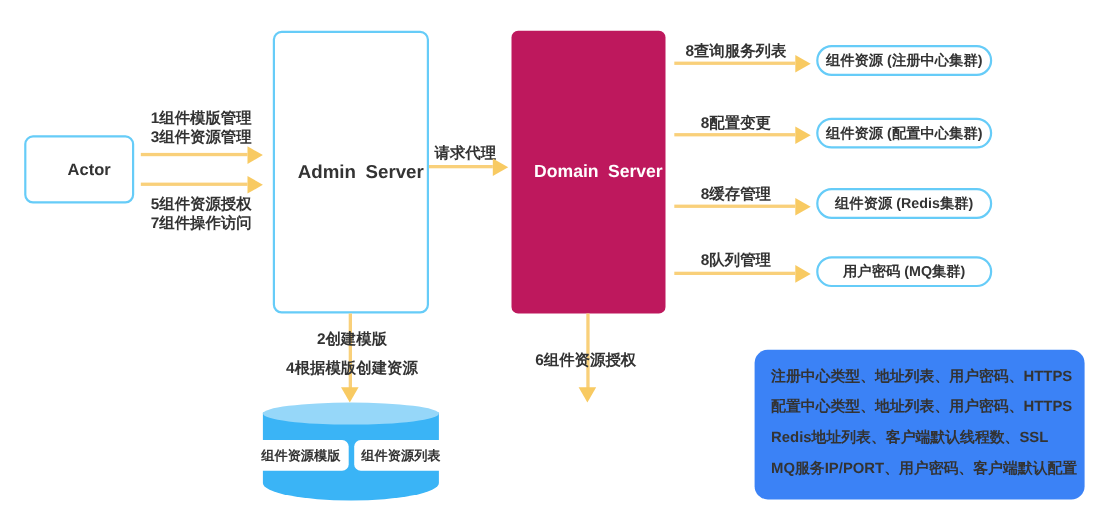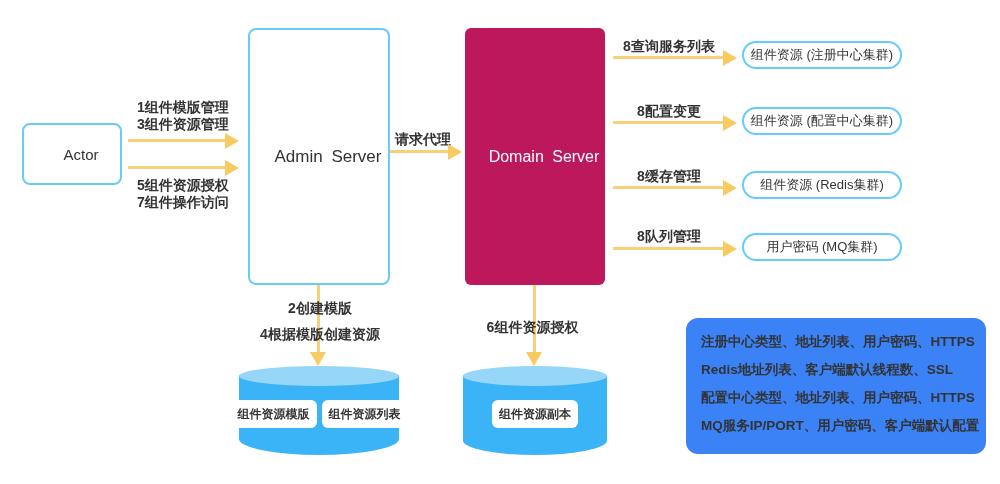--- a/index.html
+++ b/index.html
@@ -5,31 +5,31 @@
   html,body{margin:0;padding:0;background:#ffffff;}
   #canvas{
     position:relative;width:1000px;height:484px;background:#ffffff;overflow:hidden;
     font-family:"Liberation Sans","DejaVu Sans",sans-serif;color:#333333;
   }
   
   .wbox{
     position:absolute;background:#ffffff;border:2px solid #66CCF8;border-radius:8px;
     display:flex;align-items:center;justify-content:center;box-sizing:border-box;
   }
-  .node-label{font-weight:normal;color:#333;margin-left:18px;}
+  .node-label{font-weight:bold;color:#333;margin-left:18px;}
   .blue-box{
     position:absolute;background:#be185d;border-radius:6px;
     display:flex;align-items:center;justify-content:center;box-sizing:border-box;
   }
   .blue-box .node-label{color:#ffffff;font-size:16px;word-spacing:4px;}
   
   .res-box{
     position:absolute;left:742px;width:160px;height:28px;background:#fff;
     border:2px solid #66CCF8;border-radius:14px;display:flex;align-items:center;
-    justify-content:center;font-size:13px;font-weight:400;box-sizing:border-box;white-space:nowrap;
+    justify-content:center;font-size:13px;font-weight:700;box-sizing:border-box;white-space:nowrap;
   }
   
   .hline{position:absolute;height:3px;background:#F9D07A;}
   .vline{position:absolute;width:3px;background:#F9D07A;}
   .head-right{position:absolute;width:0;height:0;border-top:8px solid transparent;
     border-bottom:8px solid transparent;border-left:14px solid #F8CA62;}
   .head-down{position:absolute;width:0;height:0;border-left:8px solid transparent;
     border-right:8px solid transparent;border-top:14px solid #F8CA62;}
   
   .flabel{position:absolute;font-size:14px;font-weight:600;color:#333;white-space:nowrap;line-height:17px;}
@@ -115,28 +115,21 @@
 
   <div class="cyl" style="left:239px;top:366px;width:160px;height:89px;">
     <div class="cyl-body"></div>
     <div class="cyl-top"></div>
     <div class="cyl-items">
       <div class="cyl-item">组件资源模版</div>
       <div class="cyl-item">组件资源列表</div>
     </div>
   </div>
 
-  <div class="cyl" style="left:463px;top:366px;width:144px;height:89px;">
-    <div class="cyl-body"></div>
-    <div class="cyl-top"></div>
-    <div class="cyl-items">
-      <div class="cyl-item">组件资源副本</div>
-    </div>
-  </div>
 
   <div class="info">
     <div class="info-line">注册中心类型、地址列表、用户密码、HTTPS</div>
+    <div class="info-line">配置中心类型、地址列表、用户密码、HTTPS</div>
     <div class="info-line">Redis地址列表、客户端默认线程数、SSL</div>
-    <div class="info-line">配置中心类型、地址列表、用户密码、HTTPS</div>
     <div class="info-line">MQ服务IP/PORT、用户密码、客户端默认配置</div>
   </div>
 
 </div>
 
 </body></html>

